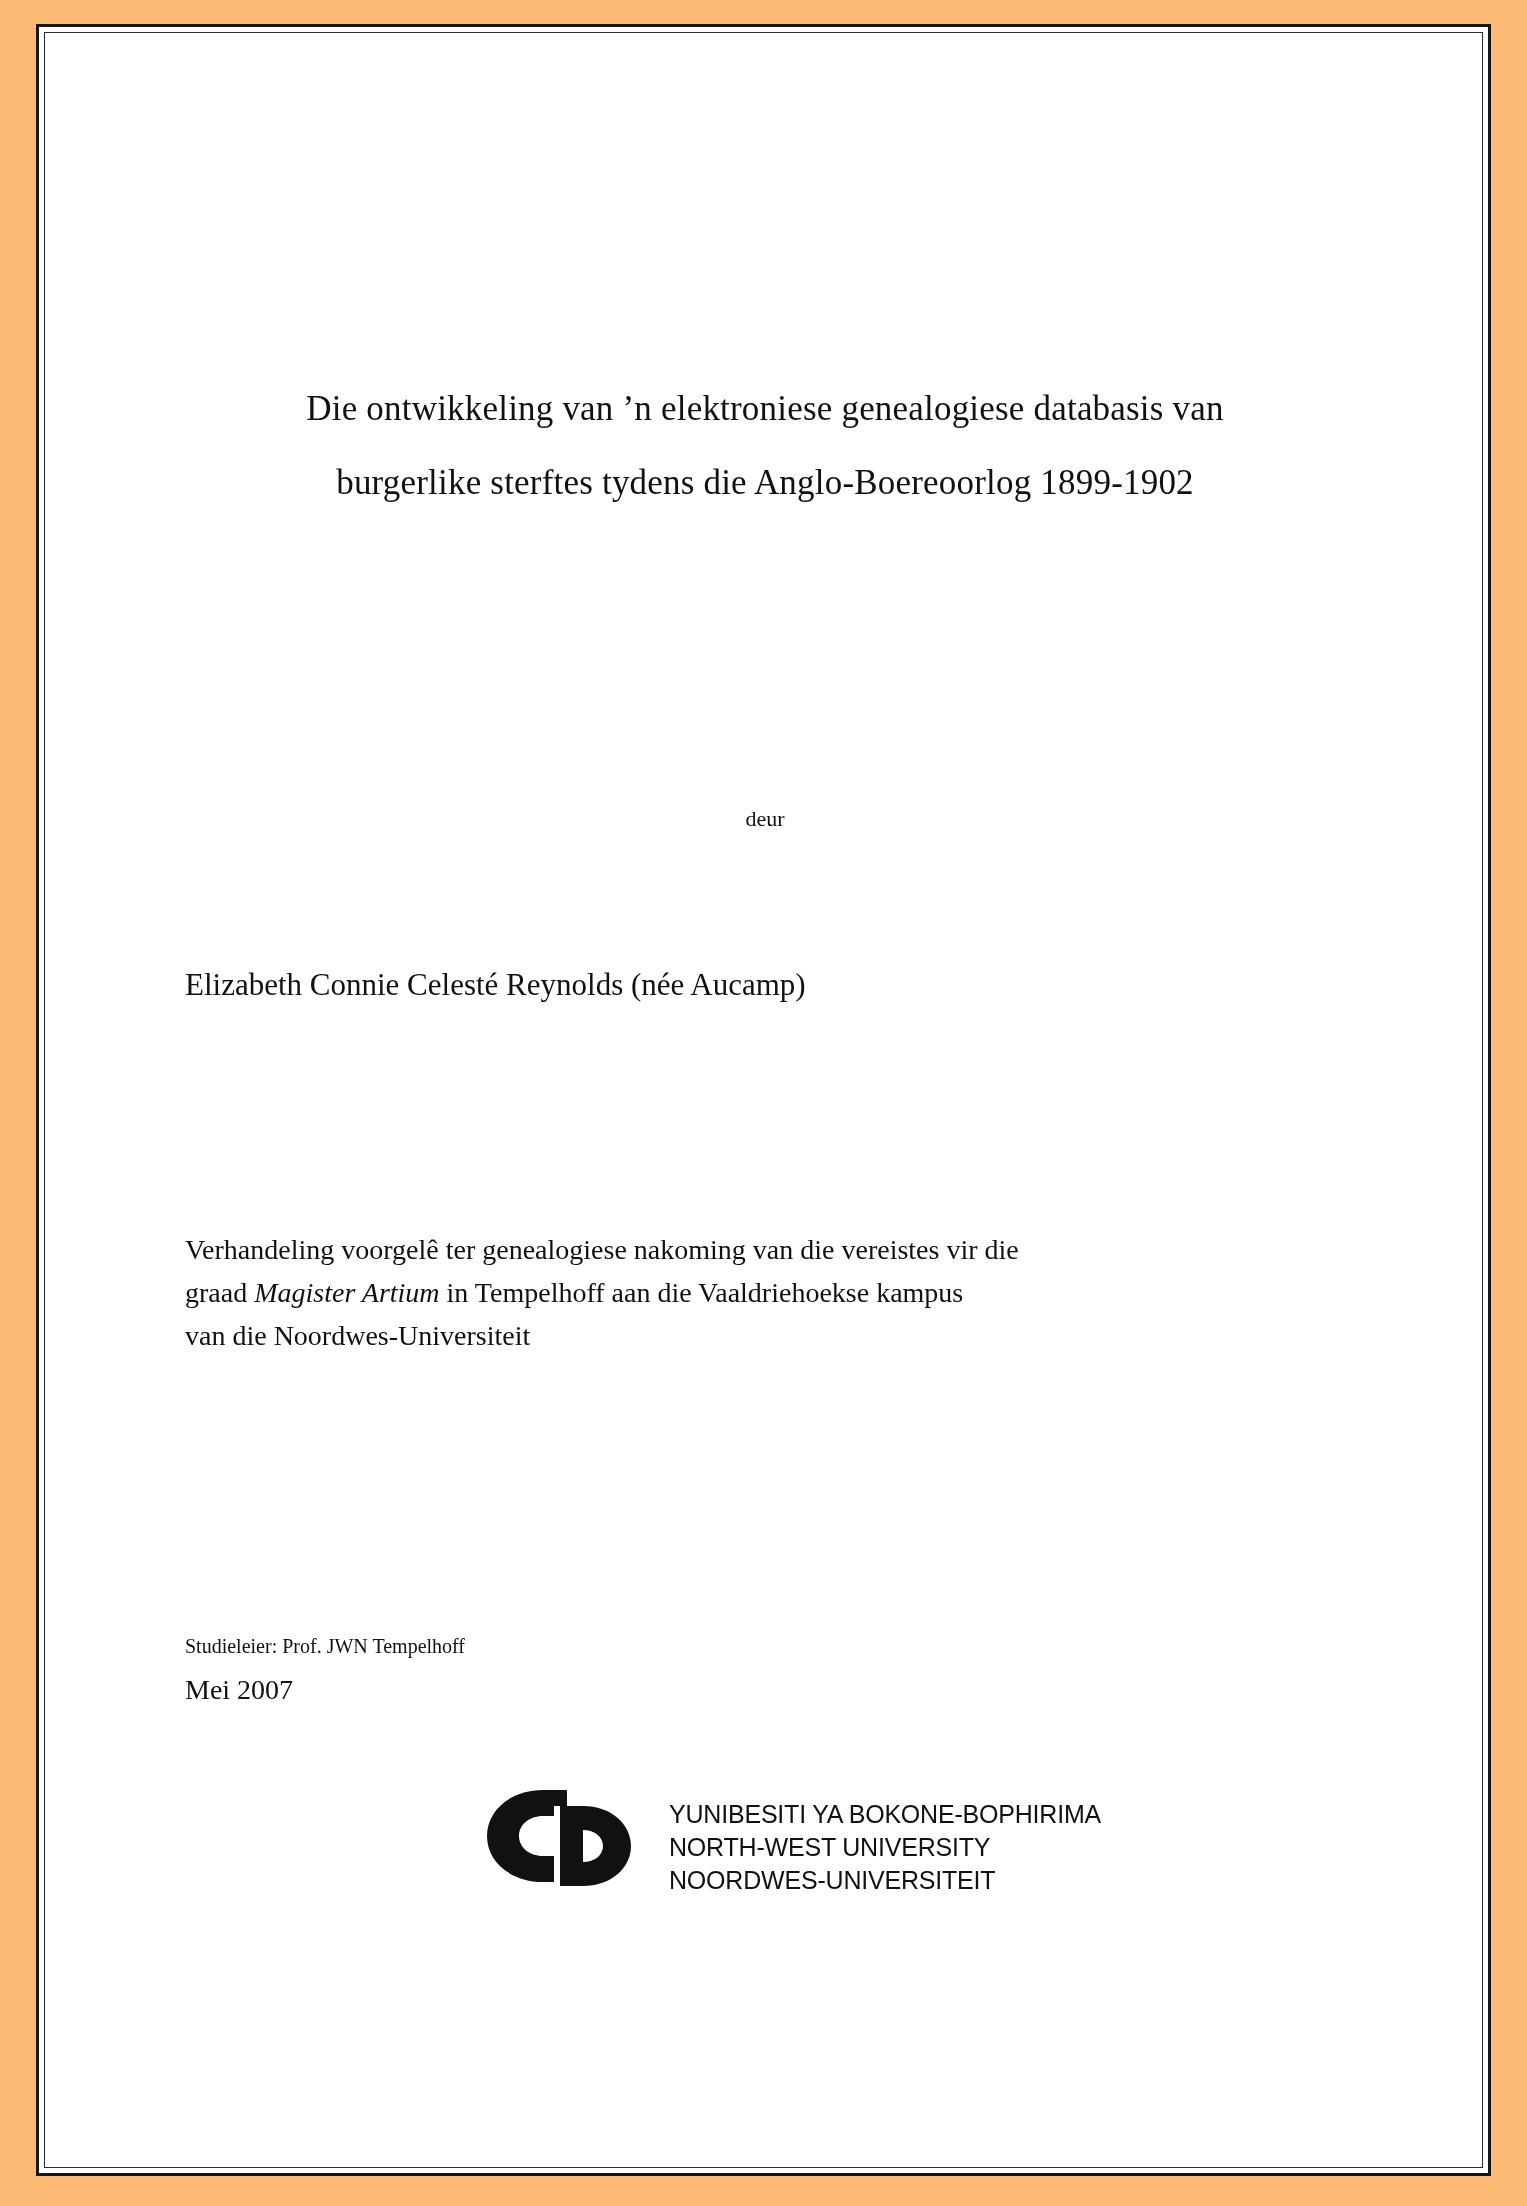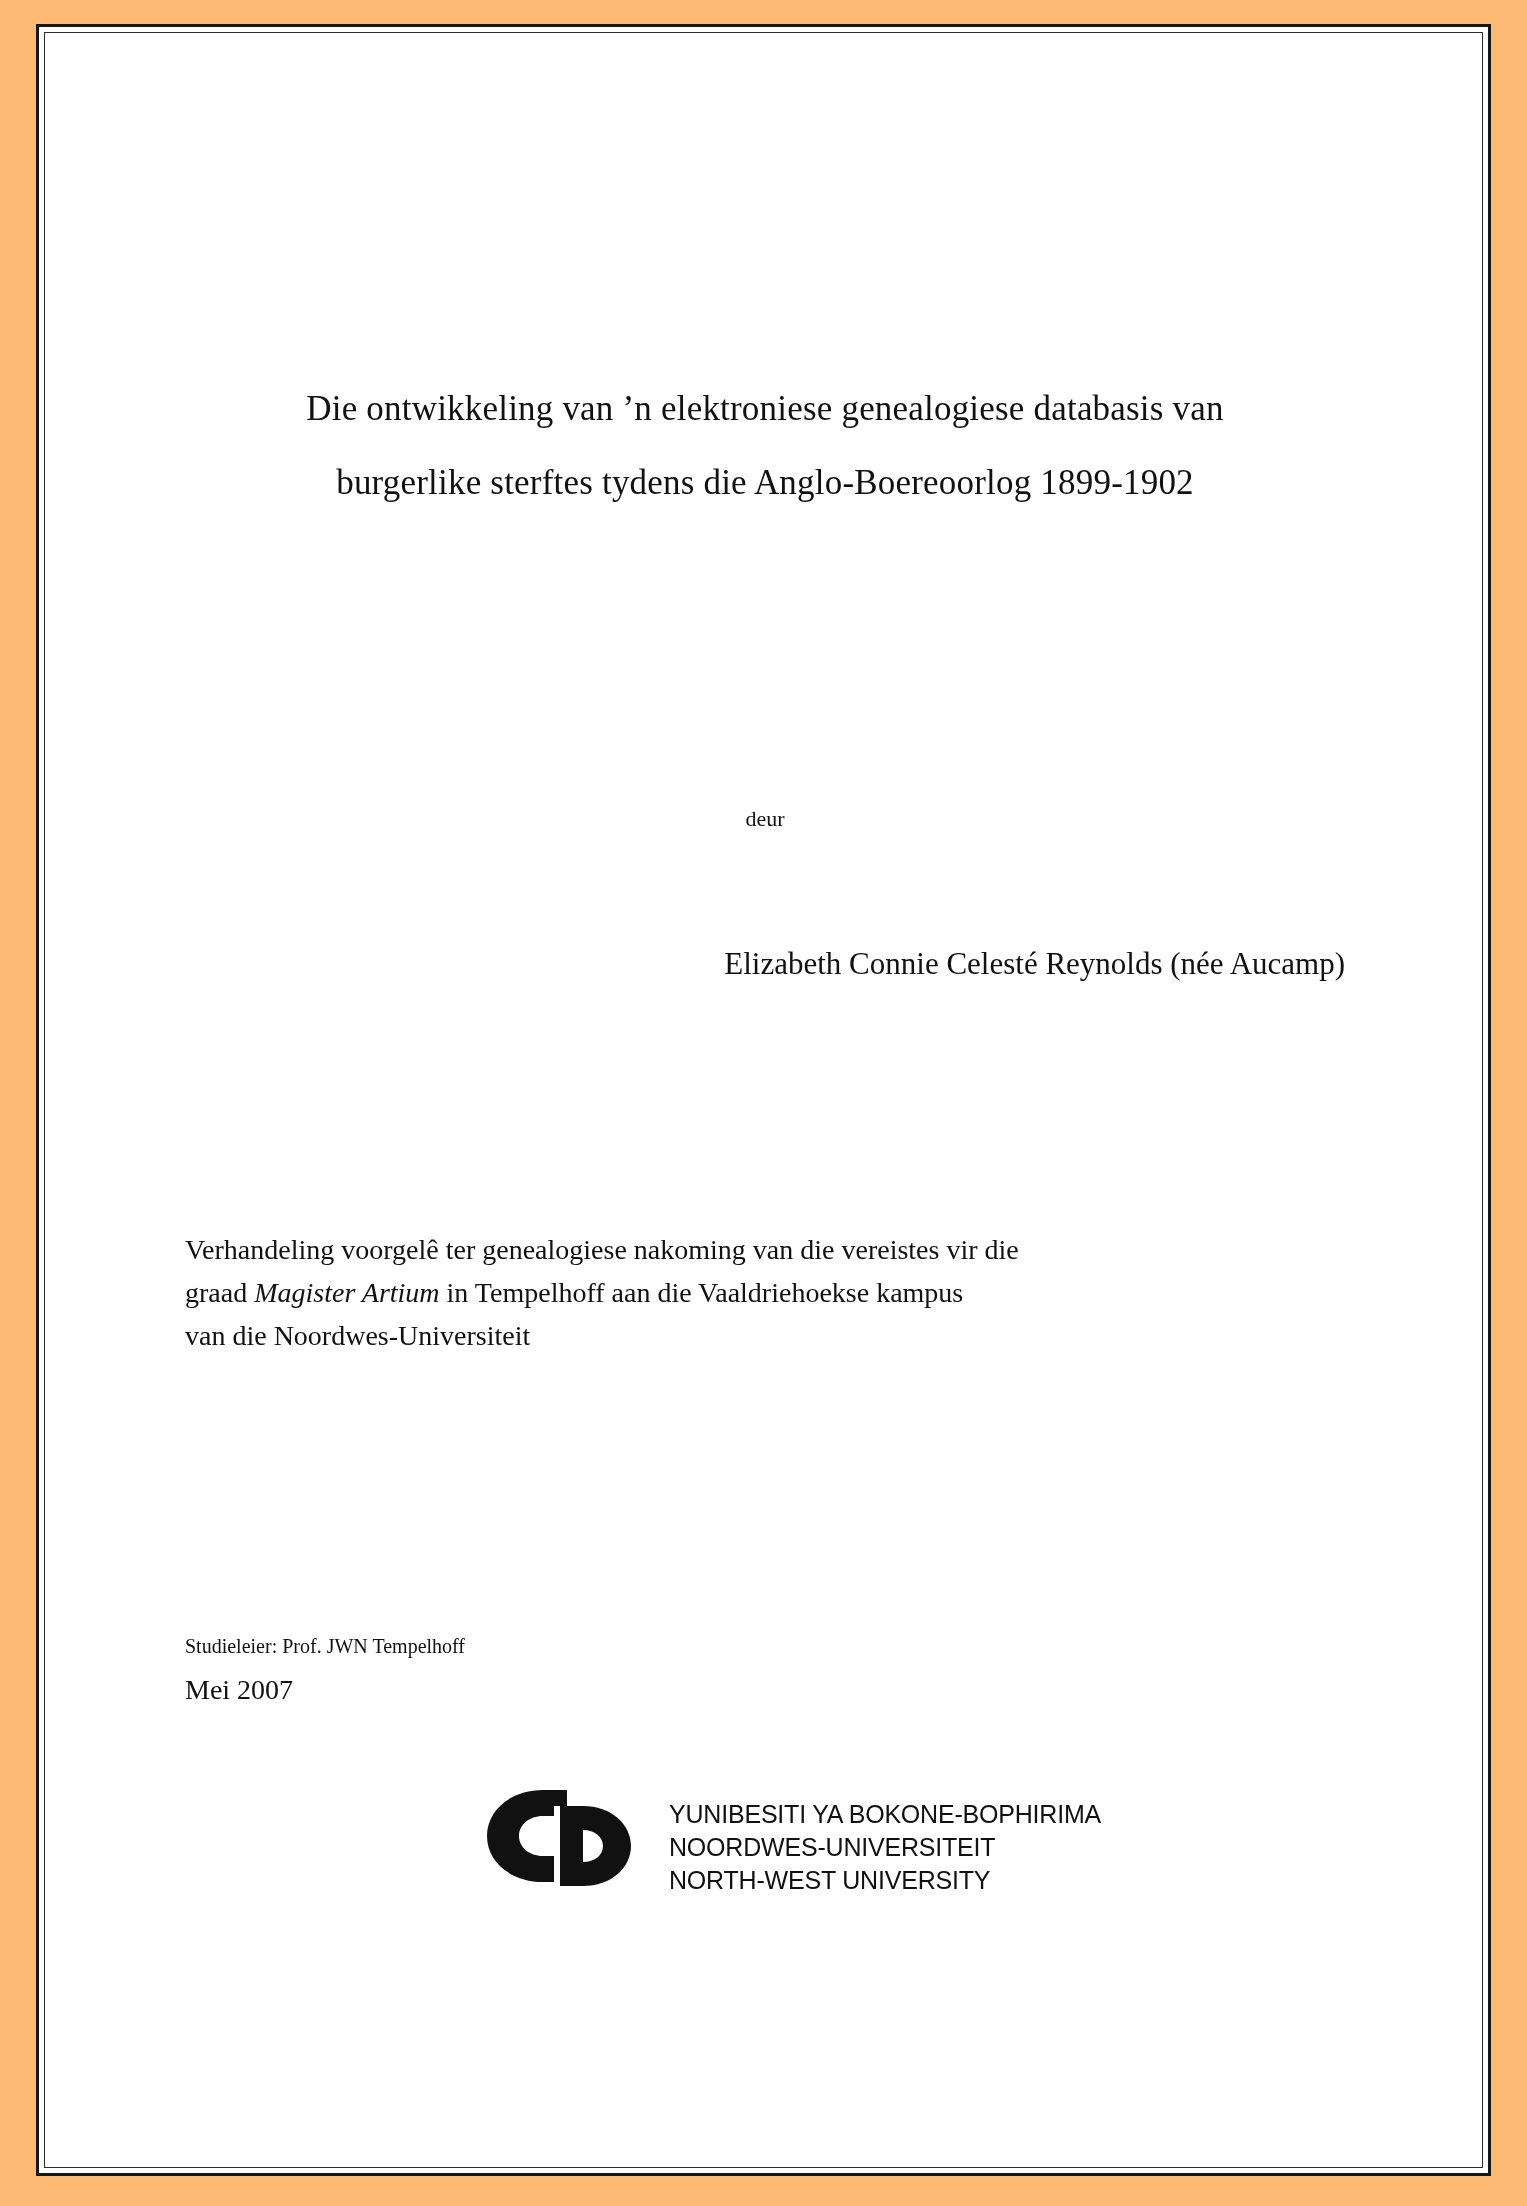--- a/index.html
+++ b/index.html
@@ -73,24 +73,24 @@
     position: absolute;
     top: 806px;
     left: 0;
     width: 1160px;
     text-align: center;
     font-size: 22px;
   }
 
   .author {
     position: absolute;
-    top: 946px;
-    left: 0;
-    width: 1160px;
-    text-align: right;
+    top: 967px;
+    left: 0;
+    width: 1160px;
+    text-align: left;
     font-size: 31px;
   }
 
   .statement {
     position: absolute;
     top: 1228px;
     left: 0;
     width: 1155px;
     font-size: 28px;
     line-height: 43px;
@@ -184,19 +184,19 @@
 
           <path d="M72 8 C40 8 16 28 16 54 C16 80 40 100 72 100 L96 100 L96 74 L72 74 C58 74 48 65 48 54 C48 43 58 34 72 34 L96 34 L96 8 Z" fill="#111111"></path>
 
           <path d="M86 24 L112 24 C140 24 160 42 160 64 C160 86 140 104 112 104 L86 104 Z M112 48 L112 80 C124 80 132 73 132 64 C132 55 124 48 112 48 Z" fill="#111111"></path>
 
           <path d="M86 24 L86 104" stroke="#ffffff" stroke-width="6" fill="none"></path>
         </svg>
       </div>
       <div class="logo-text">
         <div>YUNIBESITI YA BOKONE-BOPHIRIMA</div>
+        <div>NORTH-WEST UNIVERSITY</div>
         <div>NOORDWES-UNIVERSITEIT</div>
-        <div>NORTH-WEST UNIVERSITY</div>
       </div>
     </div>
 
   </div>
 </div>
 
 </body></html>

